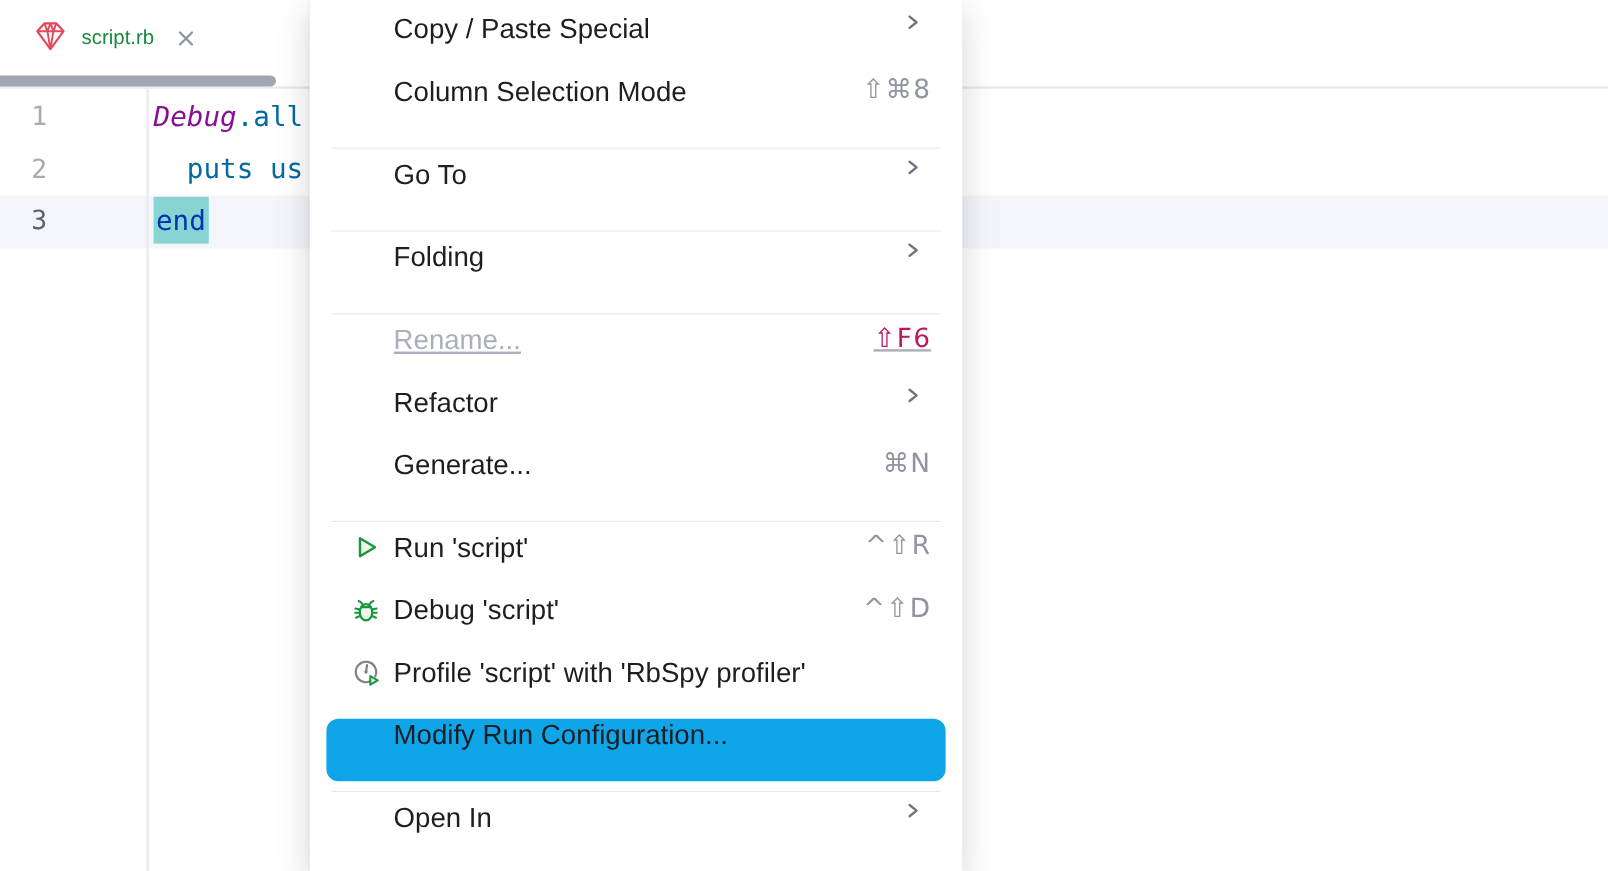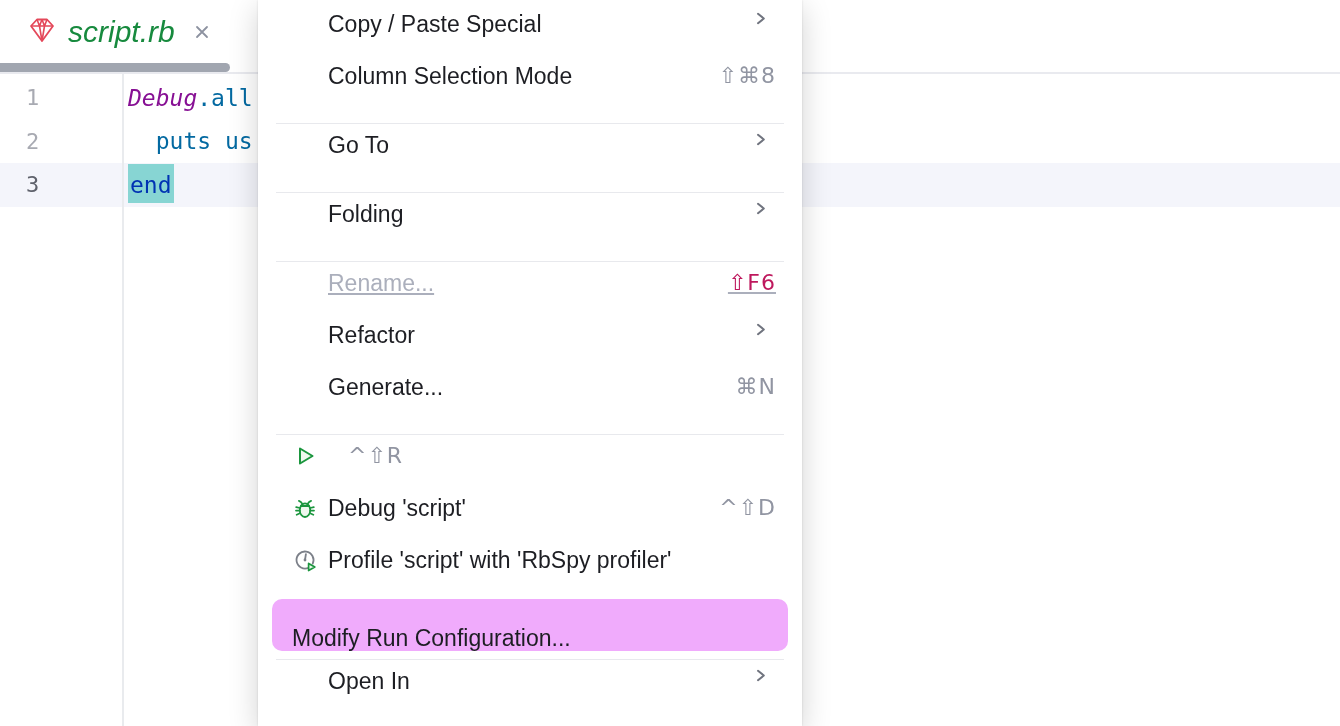--- a/index.html
+++ b/index.html
@@ -12,21 +12,21 @@
   
   .tab-bar {
     position:absolute; left:0; top:0; right:0; height:74px;
     background:#ffffff; border-bottom:2px solid #e9eaef;
   }
   .tab {
     position:absolute; left:0; top:0; height:64px;
     display:flex; align-items:center; padding:0 16px 0 27px; gap:11px;
     cursor:default;
   }
-  .tab-label { font-size:30px; color:#178a3e;font-style:italic; }
+  .tab-label { font-size:17px; color:#178a3e; }
   .tab-close { display:flex; margin-left:6px; }
   .tab-underline {
     position:absolute; left:0; top:63px; width:230px; height:9px;
     background:#a1a6b0; border-radius:0 5px 5px 0;
   }
 
   
   .editor {
     position:absolute; left:0; top:74px; right:0; bottom:0;
     font-family:"DejaVu Sans Mono", monospace; font-size:23px;
@@ -54,21 +54,21 @@
     position:absolute; left:258px; top:0; width:544px; height:726px;
     background:#ffffff;
     box-shadow:0 8px 28px rgba(0,0,0,.18), 0 0 2px rgba(0,0,0,.12);
     padding-top:11px; z-index:5;
   }
   .menu-item {
     height:52px; margin:0 14px; border-radius:10px;
     display:flex; padding:0 12px 0 20px;
     font-size:23px; color:#1d1e23; cursor:default; white-space:nowrap;
   }
-  .menu-item.highlighted { background:#f0abfc;flex-direction:column; }
+  .menu-item.highlighted { background:#0ea5e9; }
   .menu-item.disabled { color:#abafbc;text-decoration:underline; }
   .icon-slot { width:26px; height:26px; margin-right:10px; flex:none; display:flex; align-items:center; justify-content:center; }
   .menu-label { flex:1; overflow:hidden; }
   .shortcut {
     font-family:"DejaVu Sans", sans-serif; font-size:22px;
     color:#9195a2; letter-spacing:1px; margin-left:20px;
   }
   .menu-item.disabled .shortcut { color:#be185d;margin-left:12px; }
   .chevron { margin-left:20px; margin-right:8px; display:flex; }
   .menu-sep { height:1px; background:#e8e9ed; margin:8px 18px; }
@@ -169,20 +169,21 @@
         <span class="menu-label">Generate...</span>
         <span class="shortcut">⌘N</span>
       </div>
       <div class="menu-sep"></div>
       <div class="menu-item">
         <span class="icon-slot">
           <svg width="26" height="26" viewBox="0 0 26 26">
             <path d="M8 5.5 L20.5 13 L8 20.5 Z" fill="#eef8ee" stroke="#1b963e" stroke-width="2" stroke-linejoin="round"></path>
           </svg>
         </span>
+        <span class="menu-label">Run 'script'</span>
         <span class="shortcut">^⇧R</span>
       </div>
       <div class="menu-item">
         <span class="icon-slot">
           <svg width="26" height="26" viewBox="0 0 26 26" fill="none" stroke="#1b963e" stroke-width="1.8" stroke-linecap="round">
             <ellipse cx="13" cy="15.2" rx="5.2" ry="6.8" fill="#eef8ee"></ellipse>
             <path d="M9 11 H17"></path>
             <path d="M10.4 8.9 C9.4 7.1 8.2 6.2 6.9 5.8 M15.6 8.9 C16.6 7.1 17.8 6.2 19.1 5.8"></path>
             <path d="M7.8 13 L4.2 12.1 M7.8 15.6 L4 15.6 M7.9 18.3 L4.7 19.7 M18.2 13 L21.8 12.1 M18.2 15.6 L22 15.6 M18.1 18.3 L21.3 19.7"></path>
           </svg>

